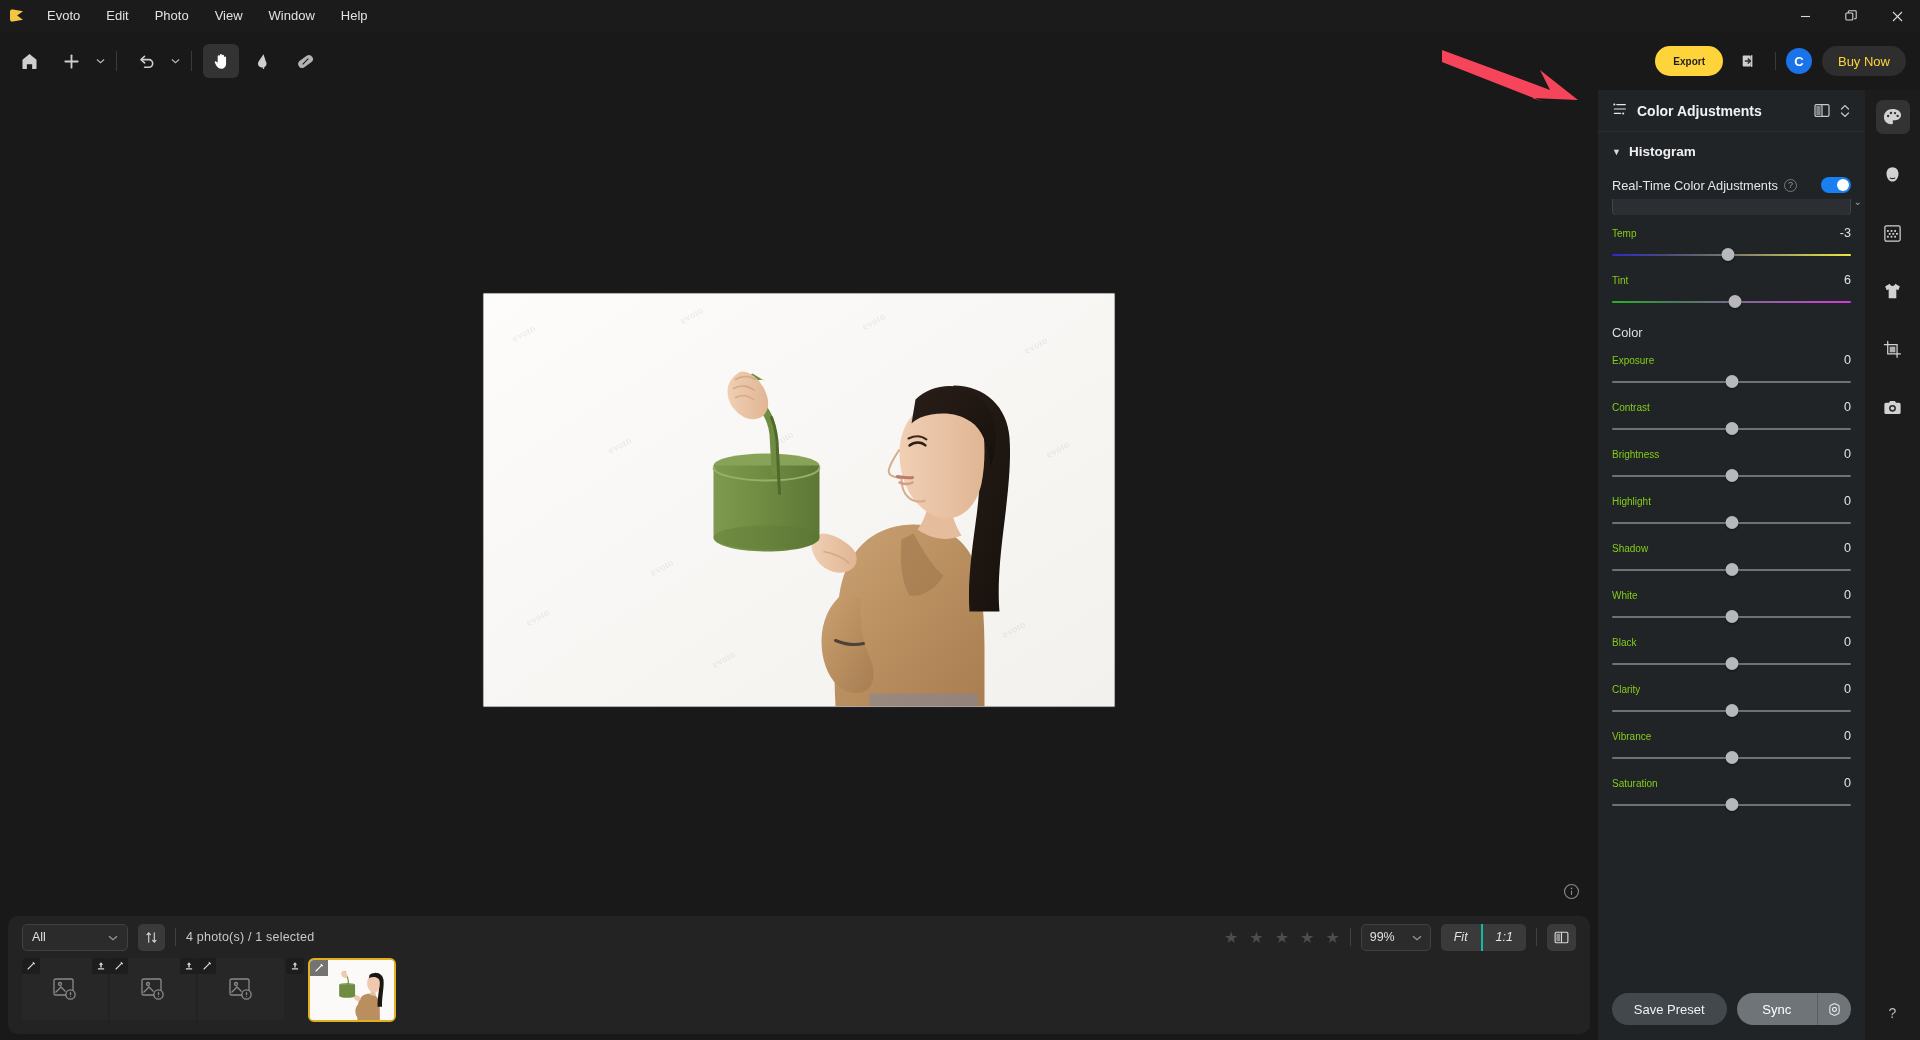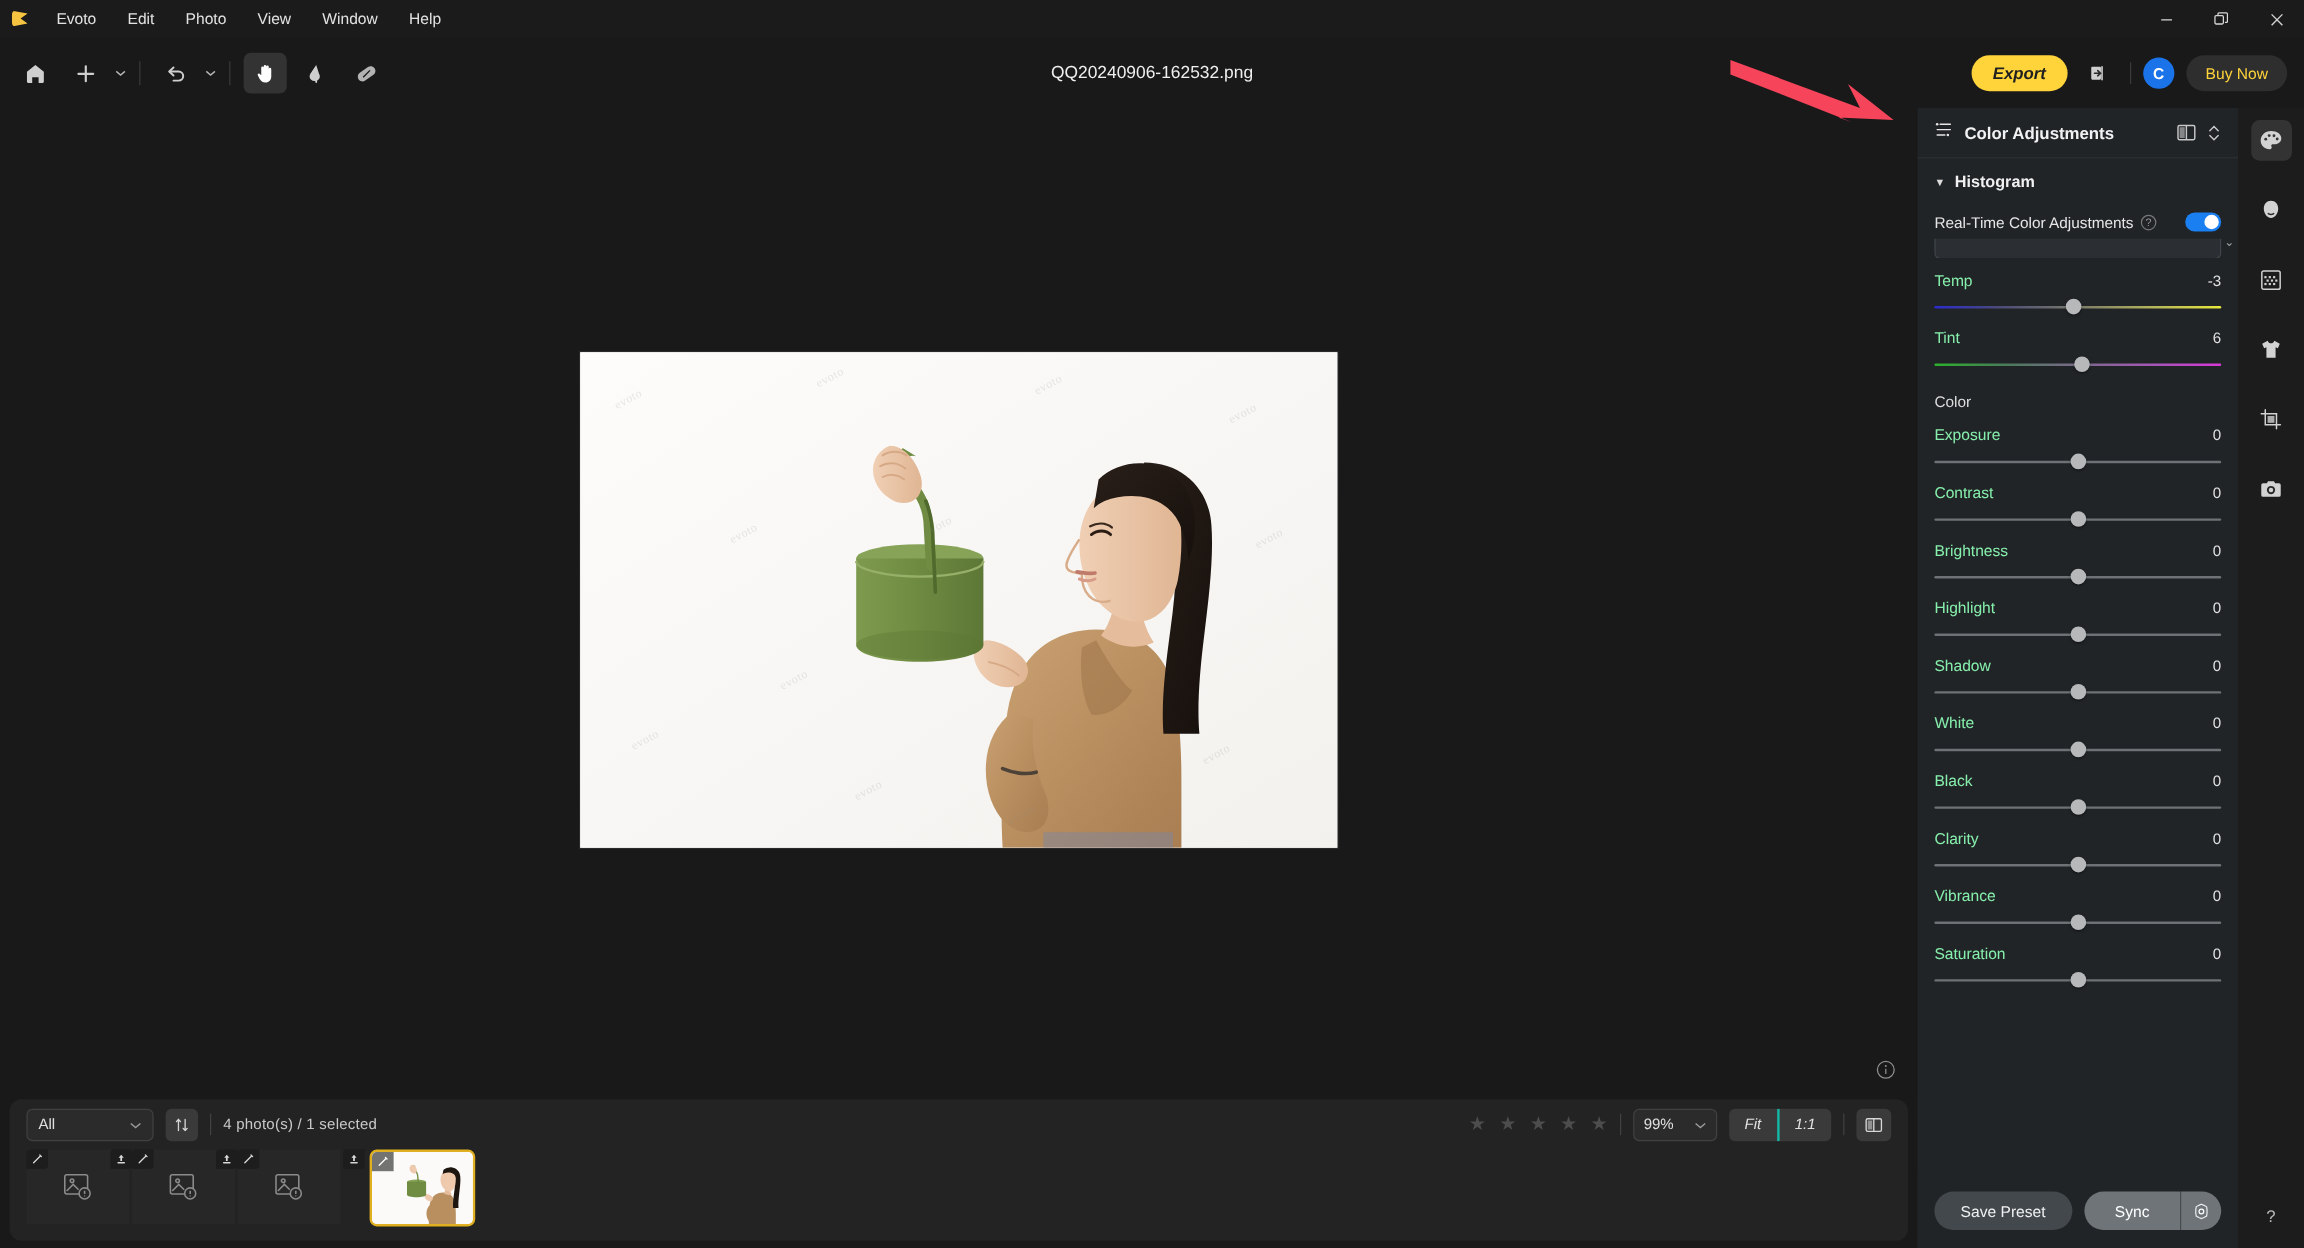--- a/index.html
+++ b/index.html
@@ -49,22 +49,22 @@
   }
   .tb-btn.active { background: #333333; color: #fff; }
   .tb-caret { width: 16px; height: 30px; display: flex; align-items: center; justify-content: center; color: #b5b5b5; }
   .tb-sep { width: 1px; height: 20px; background: #3a3a3a; margin: 0 8px; }
   .doc-title {
     position: absolute; left: 0; right: 0; text-align: center;
     font-size: 14.5px; color: #efefef; pointer-events: none;
   }
   .tb-right { position: absolute; right: 14px; display: flex; align-items: center; gap: 10px; }
   .export-btn {
-    background: #ffd43b; color: #1f1f1f; font-size: 14px; font-weight: bold;
-    border: none; border-radius: 16px; padding: 0 18px; height: 30px; cursor: pointer; font-style: italic;
+    background: #ffd43b; color: #1f1f1f; font-size: 10px; font-weight: bold;
+    border: none; border-radius: 16px; padding: 0 18px; height: 30px; cursor: pointer;
   }
   .icon-sq {
     width: 32px; height: 30px; display: flex; align-items: center; justify-content: center;
     border-radius: 5px; color: #cfcfcf;
   }
   .avatar {
     width: 26px; height: 26px; border-radius: 50%; background: #1a73e8;
     color: #fff; font-size: 13px; font-weight: bold;
     display: flex; align-items: center; justify-content: center;
   }
@@ -214,21 +214,21 @@
   .preset-clip { height: 16px; overflow: hidden; padding: 0 14px; position: relative; }
   .preset-box {
     height: 28px; margin-top: -11px; border: 1px solid #3f454a; border-radius: 5px;
     background: #2b2f33; display: flex; align-items: center; padding: 0 9px;
     font-size: 12px; color: #cfcfcf; position: relative;
   }
   .preset-caret { position: absolute; right: -12px; top: 7px; color: #9aa0a6; font-size: 10px; }
 
   .slider-row { padding: 11px 14px 0 14px; }
   .sl-top { display: flex; justify-content: space-between; align-items: baseline; }
-  .sl-label { font-size: 13px; color: #86efac; }
+  .sl-label { font-size: 10px; color: #84cc16; }
   .sl-val { font-size: 12.6px; color: #e2e2e2; }
   .sl-track {
     position: relative; height: 14px; margin-top: 8px;
   }
   .sl-line {
     position: absolute; left: 0; right: 0; top: 6px; height: 1.5px;
     background: #6e7276; border-radius: 1px;
   }
   .sl-line.temp { background: linear-gradient(90deg,#2b2bd0 0%,#4a4a7a 22%,#7a7a6a 50%,#b8b85a 78%,#e8e83c 100%); height: 2px; }
   .sl-line.tint { background: linear-gradient(90deg,#2bb02b 0%,#4a7a5a 25%,#7a6a8a 50%,#a855b8 78%,#d838d8 100%); height: 2px; }
@@ -353,21 +353,20 @@
           <rect x="9.2" y="15" width="1.6" height="3" rx=".8"></rect>
         </svg>
     </div>
     <div class="tb-btn">
       <svg width="19" height="19" viewBox="0 0 20 20" fill="none" stroke="currentColor" stroke-width="1.5">
         <rect x="2.2" y="6.6" width="15.6" height="6.8" rx="3.4" transform="rotate(-35 10 10)" fill="currentColor" opacity=".85"></rect>
         <line x1="7" y1="13" x2="13" y2="7" stroke="#191919" stroke-width="1.2"></line>
       </svg>
     </div>
 
-    <div class="doc-title">QQ20240906-162532.png</div>
 
     <div class="tb-right">
       <button class="export-btn">Export</button>
       <div class="icon-sq">
         <svg width="18" height="18" viewBox="0 0 20 20" fill="none" stroke="currentColor" stroke-width="1.5" stroke-linecap="round">
           <rect x="3" y="4" width="9" height="12" fill="#cfcfcf" stroke="none" rx="1"></rect>
           <path d="M13 4v12" stroke="#cfcfcf"></path>
             <path d="M6 10h5M9 7.6 11.6 10 9 12.4" stroke="#2b2b2b"></path>
         </svg>
       </div>

